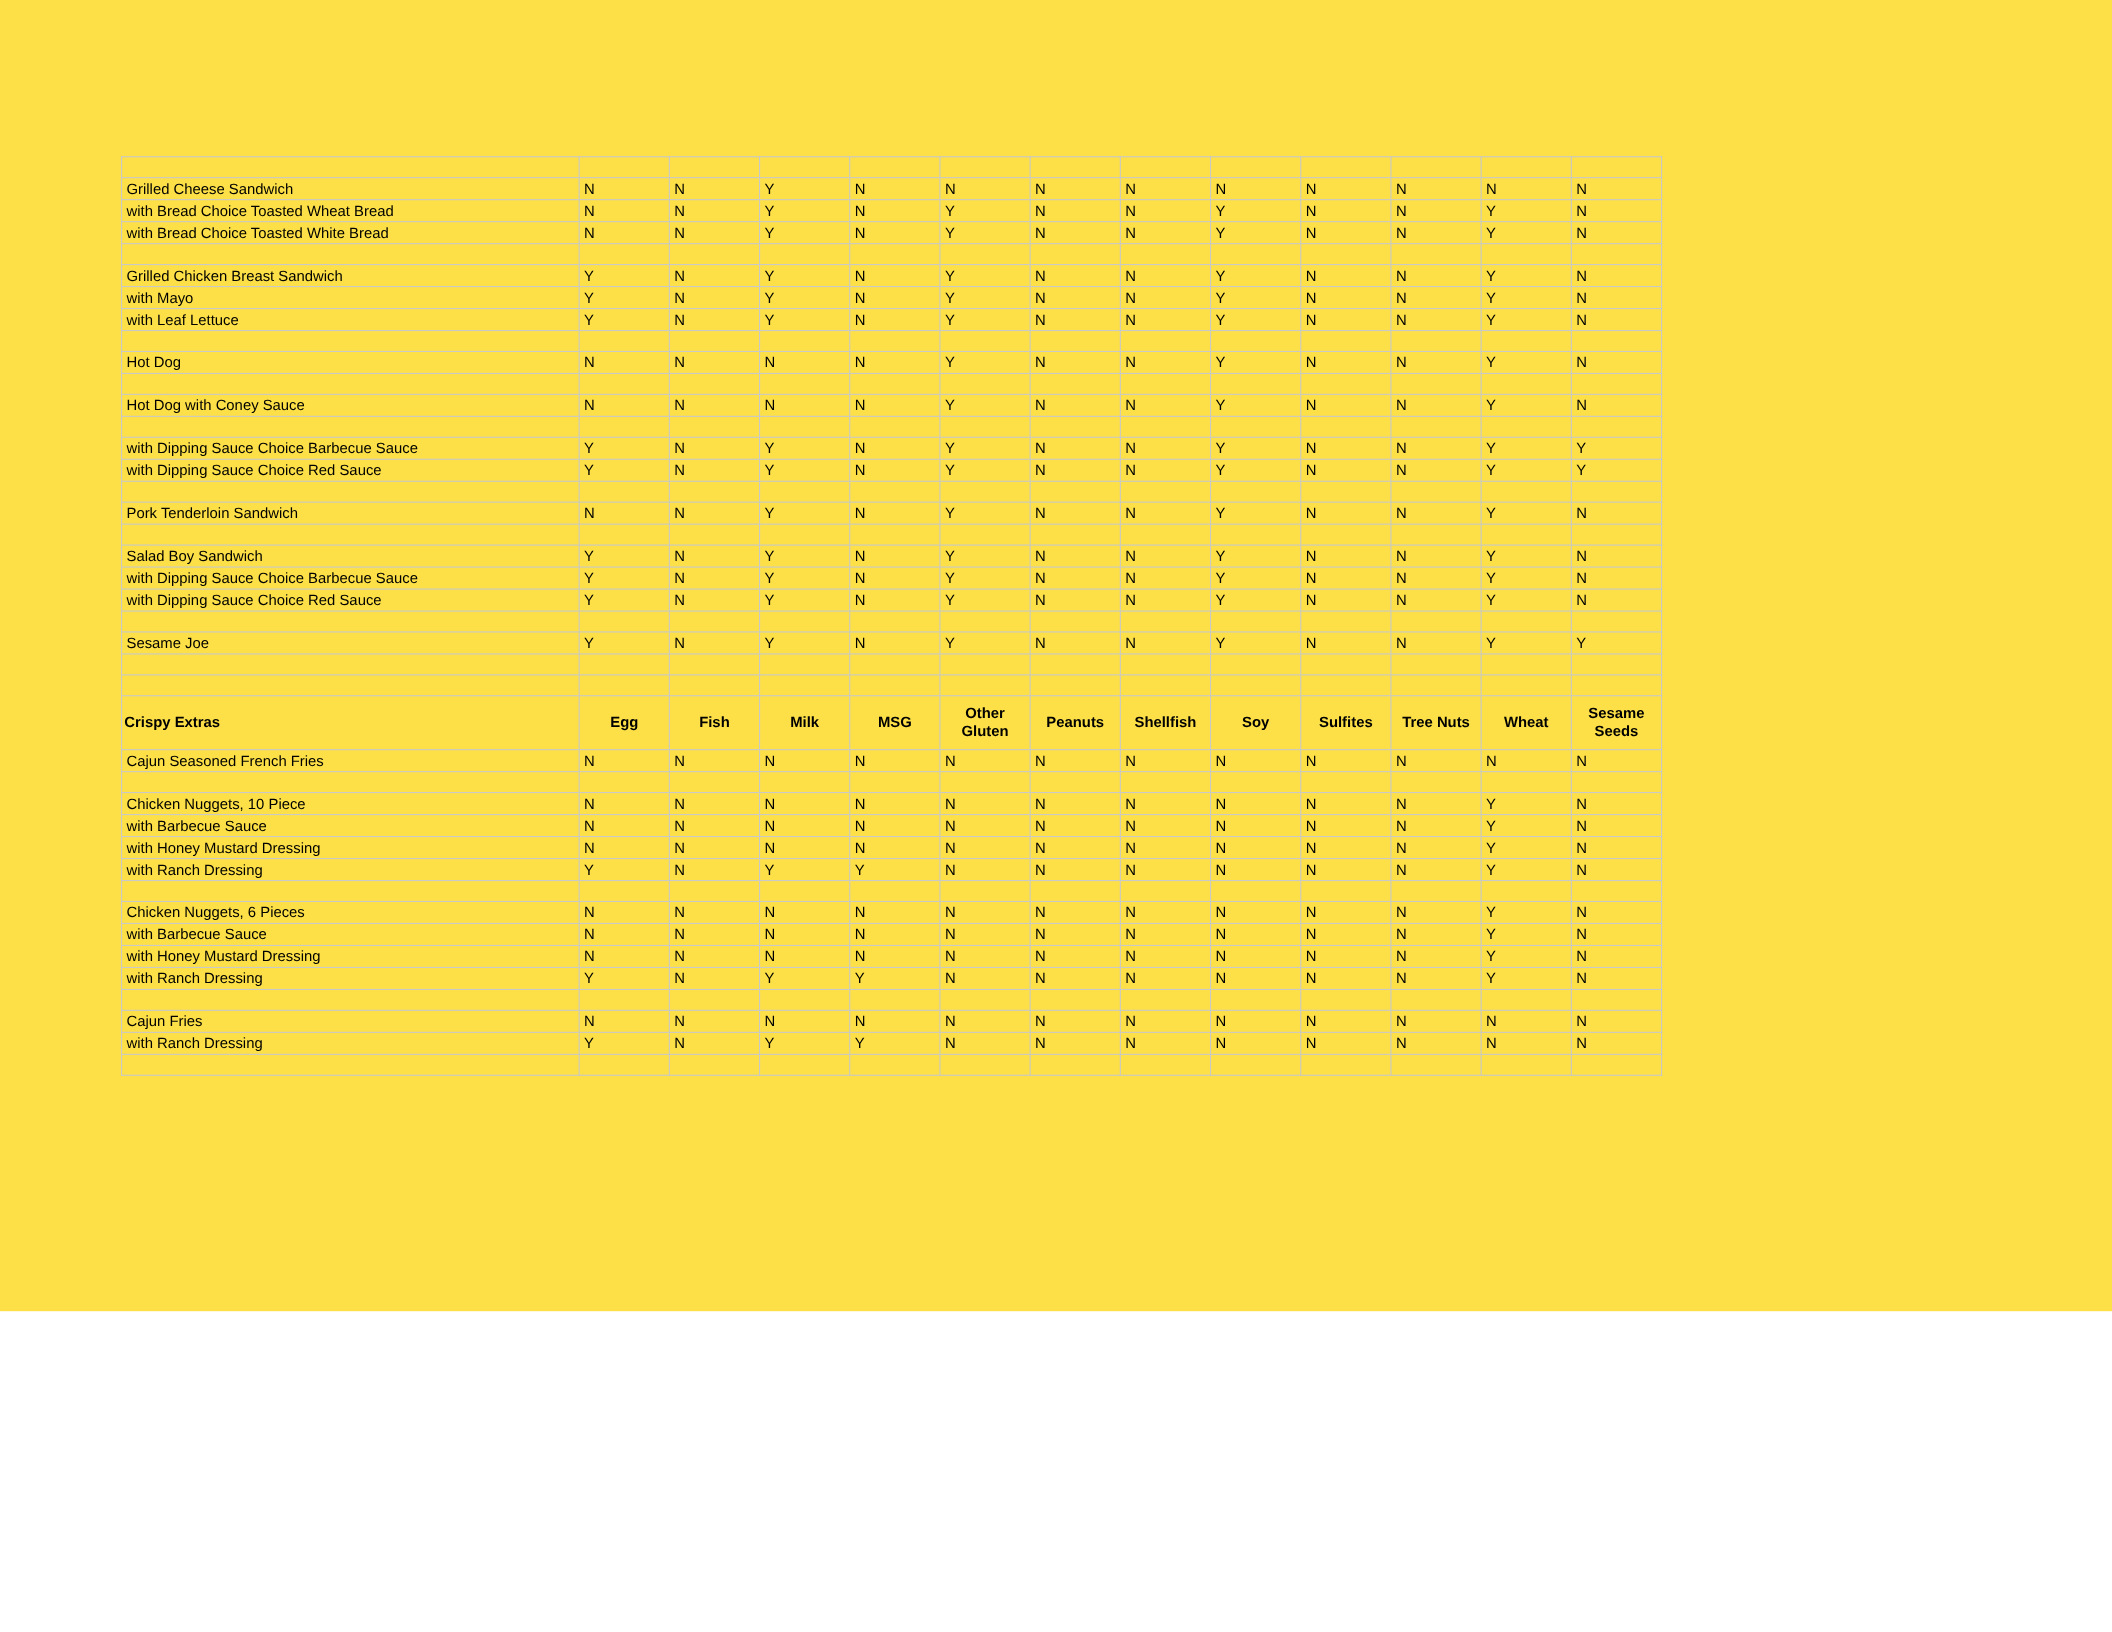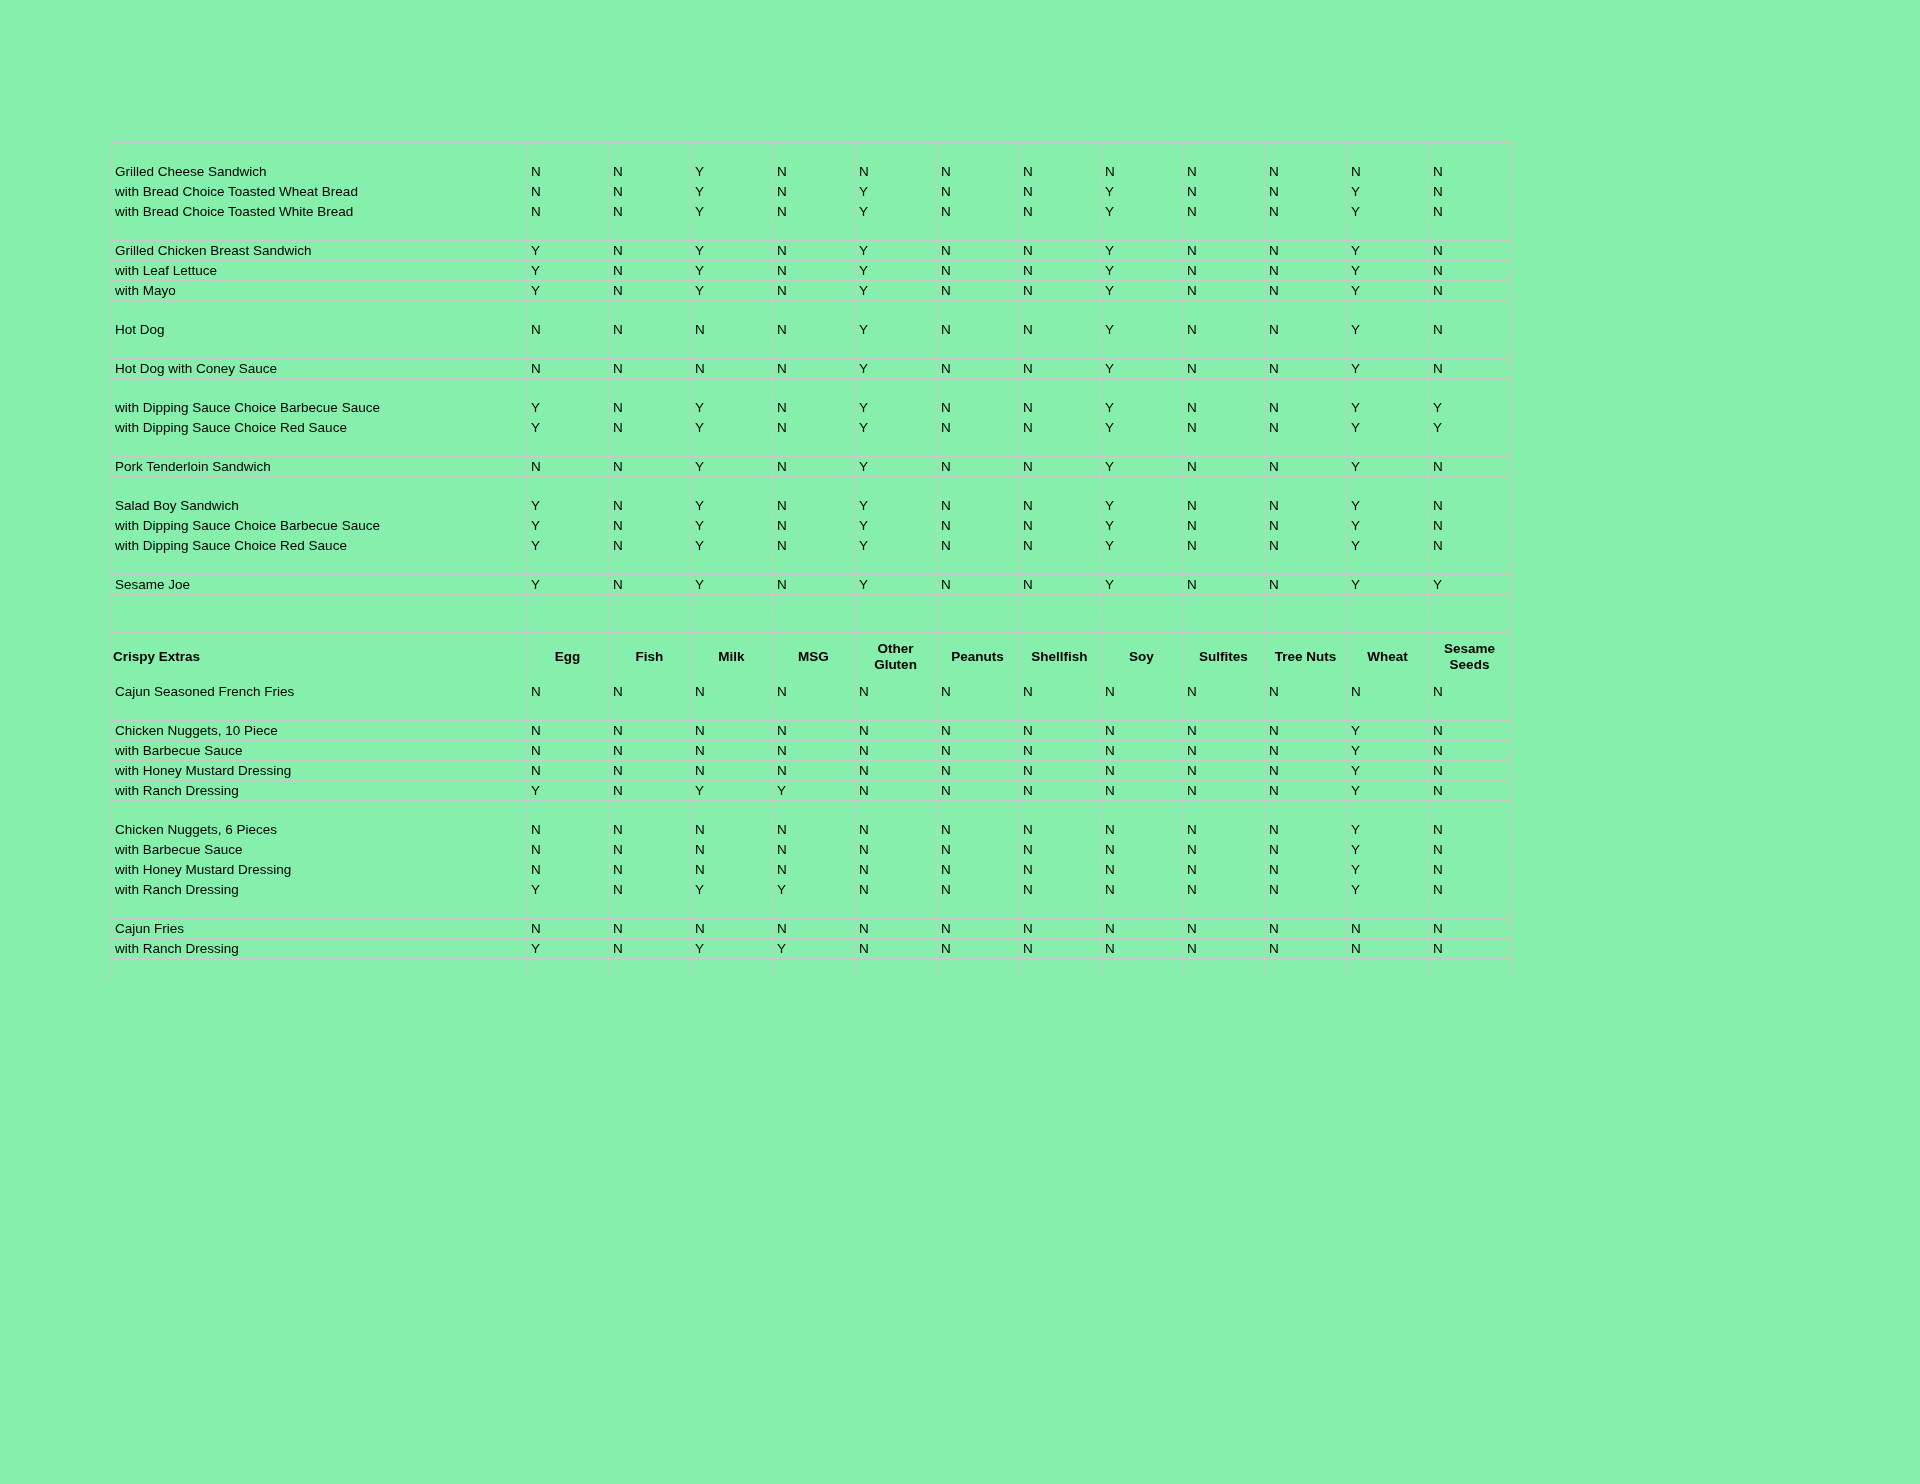--- a/index.html
+++ b/index.html
@@ -10,22 +10,22 @@
     height: 1484px;
     font-family: "Liberation Sans", sans-serif;
     color: #000000;
     overflow: hidden;
   }
   .sheet {
     position: absolute;
     left: 0;
     top: 0;
     width: 1920px;
-    height: 1484px;
-    background: #86efac;
+    height: 1192px;
+    background: #fde047;
   }
   table.allergen {
     position: absolute;
     left: 110px;
     top: 142px;
     width: 1308px;
     border-collapse: collapse;
     table-layout: fixed;
   }
   table.allergen td {
@@ -150,36 +150,36 @@
           <td class="value-cell">Y</td>
           <td class="value-cell">N</td>
           <td class="value-cell">N</td>
           <td class="value-cell">Y</td>
           <td class="value-cell">N</td>
           <td class="value-cell">N</td>
           <td class="value-cell">Y</td>
           <td class="value-cell">N</td>
         </tr>
         <tr>
+          <td class="label-cell">with Mayo</td>
+          <td class="value-cell">Y</td>
+          <td class="value-cell">N</td>
+          <td class="value-cell">Y</td>
+          <td class="value-cell">N</td>
+          <td class="value-cell">Y</td>
+          <td class="value-cell">N</td>
+          <td class="value-cell">N</td>
+          <td class="value-cell">Y</td>
+          <td class="value-cell">N</td>
+          <td class="value-cell">N</td>
+          <td class="value-cell">Y</td>
+          <td class="value-cell">N</td>
+        </tr>
+        <tr>
           <td class="label-cell">with Leaf Lettuce</td>
-          <td class="value-cell">Y</td>
-          <td class="value-cell">N</td>
-          <td class="value-cell">Y</td>
-          <td class="value-cell">N</td>
-          <td class="value-cell">Y</td>
-          <td class="value-cell">N</td>
-          <td class="value-cell">N</td>
-          <td class="value-cell">Y</td>
-          <td class="value-cell">N</td>
-          <td class="value-cell">N</td>
-          <td class="value-cell">Y</td>
-          <td class="value-cell">N</td>
-        </tr>
-        <tr>
-          <td class="label-cell">with Mayo</td>
           <td class="value-cell">Y</td>
           <td class="value-cell">N</td>
           <td class="value-cell">Y</td>
           <td class="value-cell">N</td>
           <td class="value-cell">Y</td>
           <td class="value-cell">N</td>
           <td class="value-cell">N</td>
           <td class="value-cell">Y</td>
           <td class="value-cell">N</td>
           <td class="value-cell">N</td>

